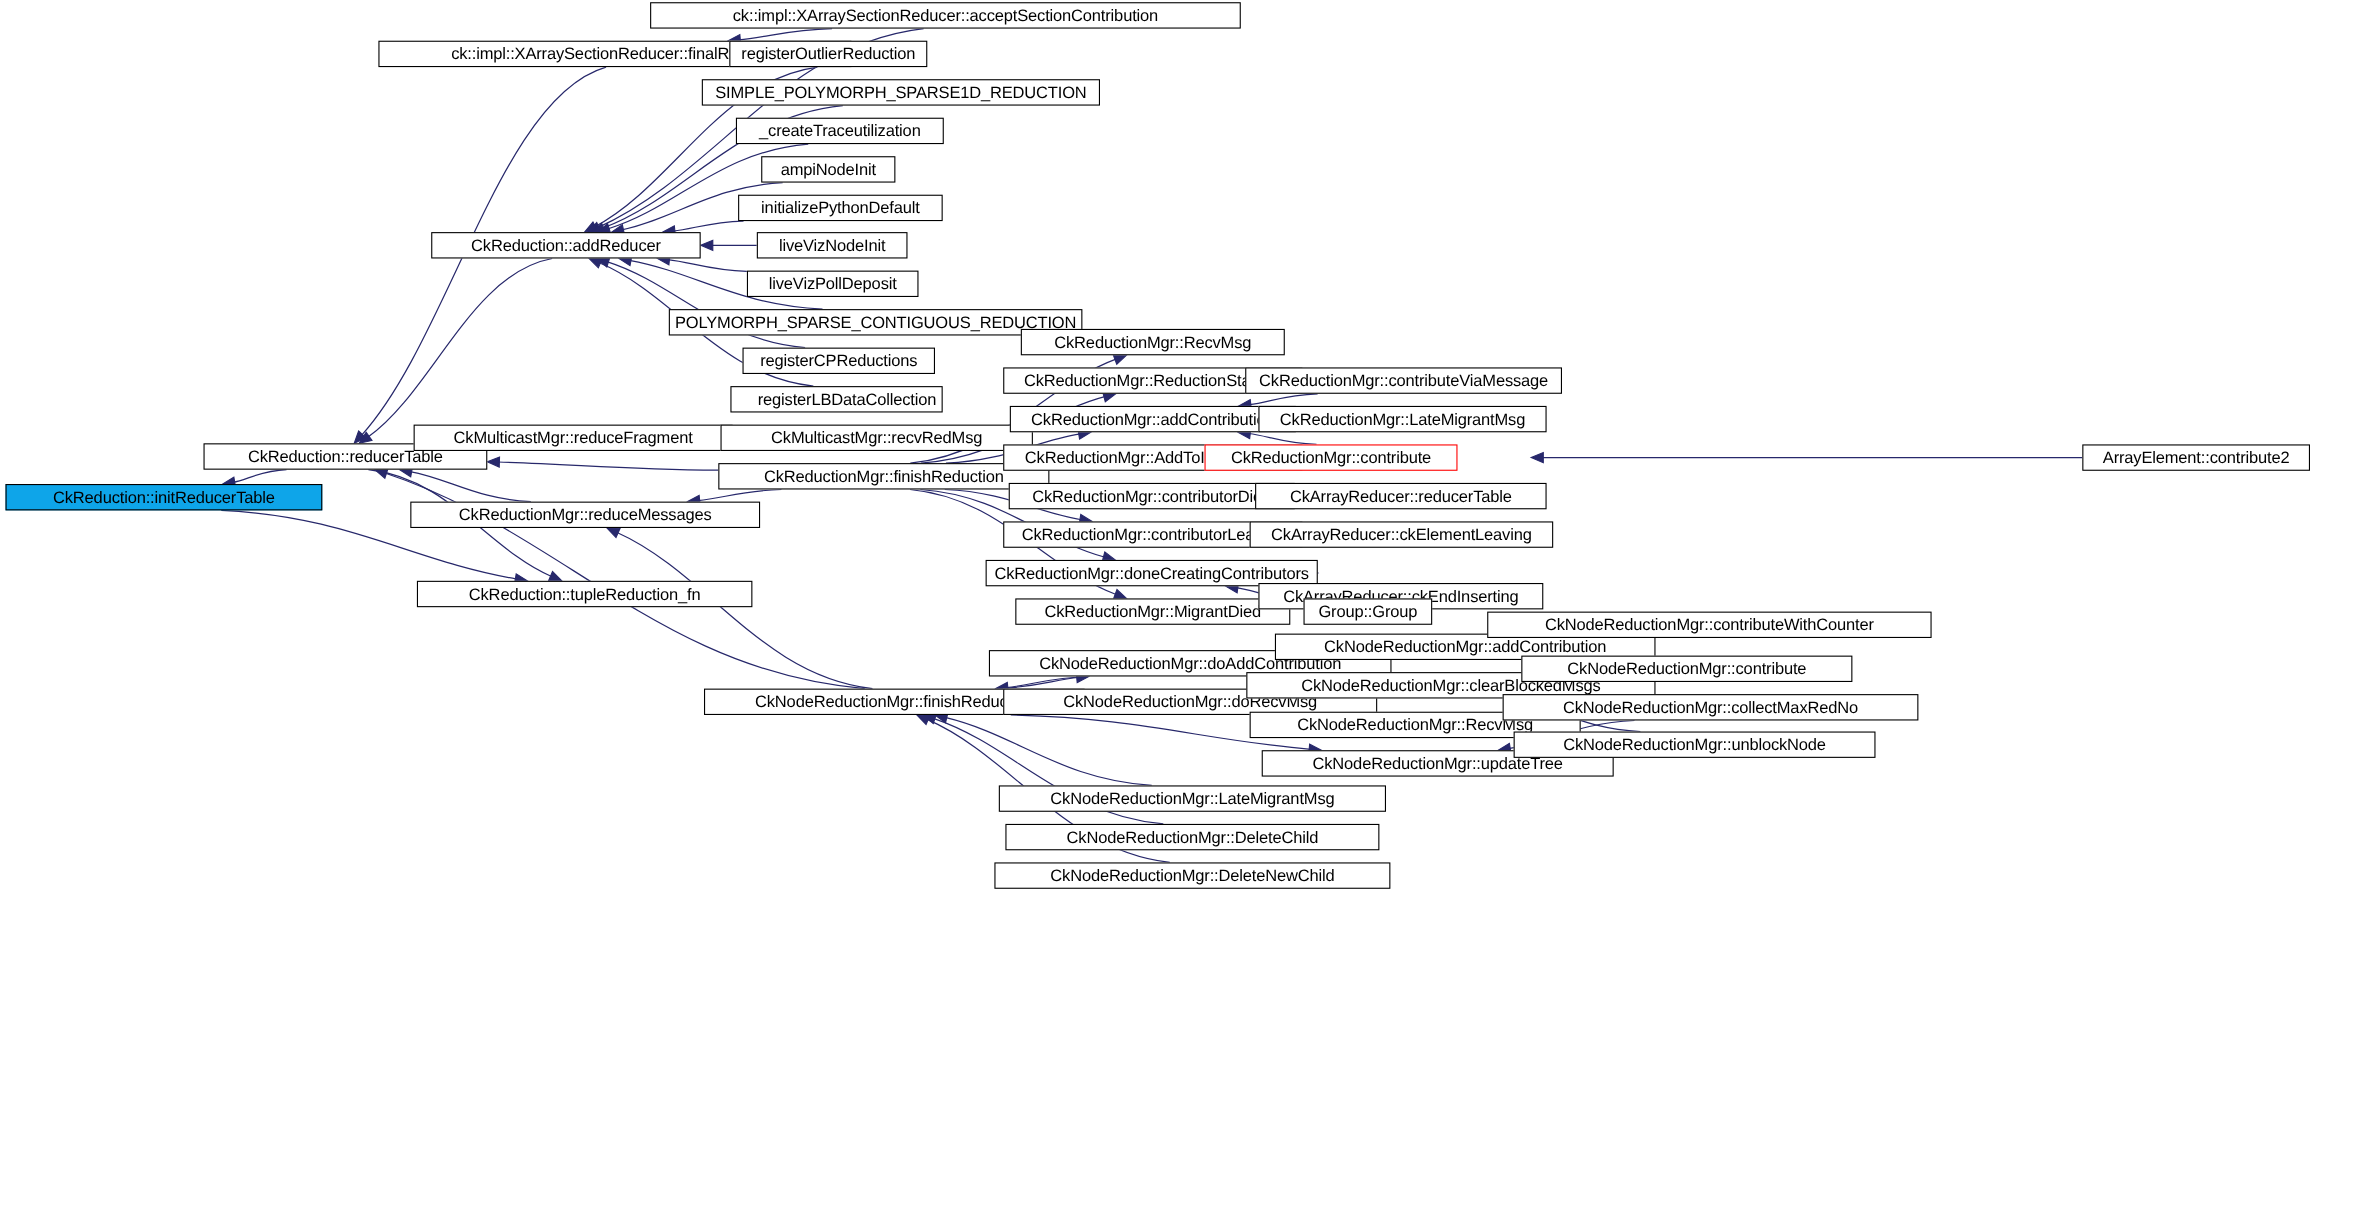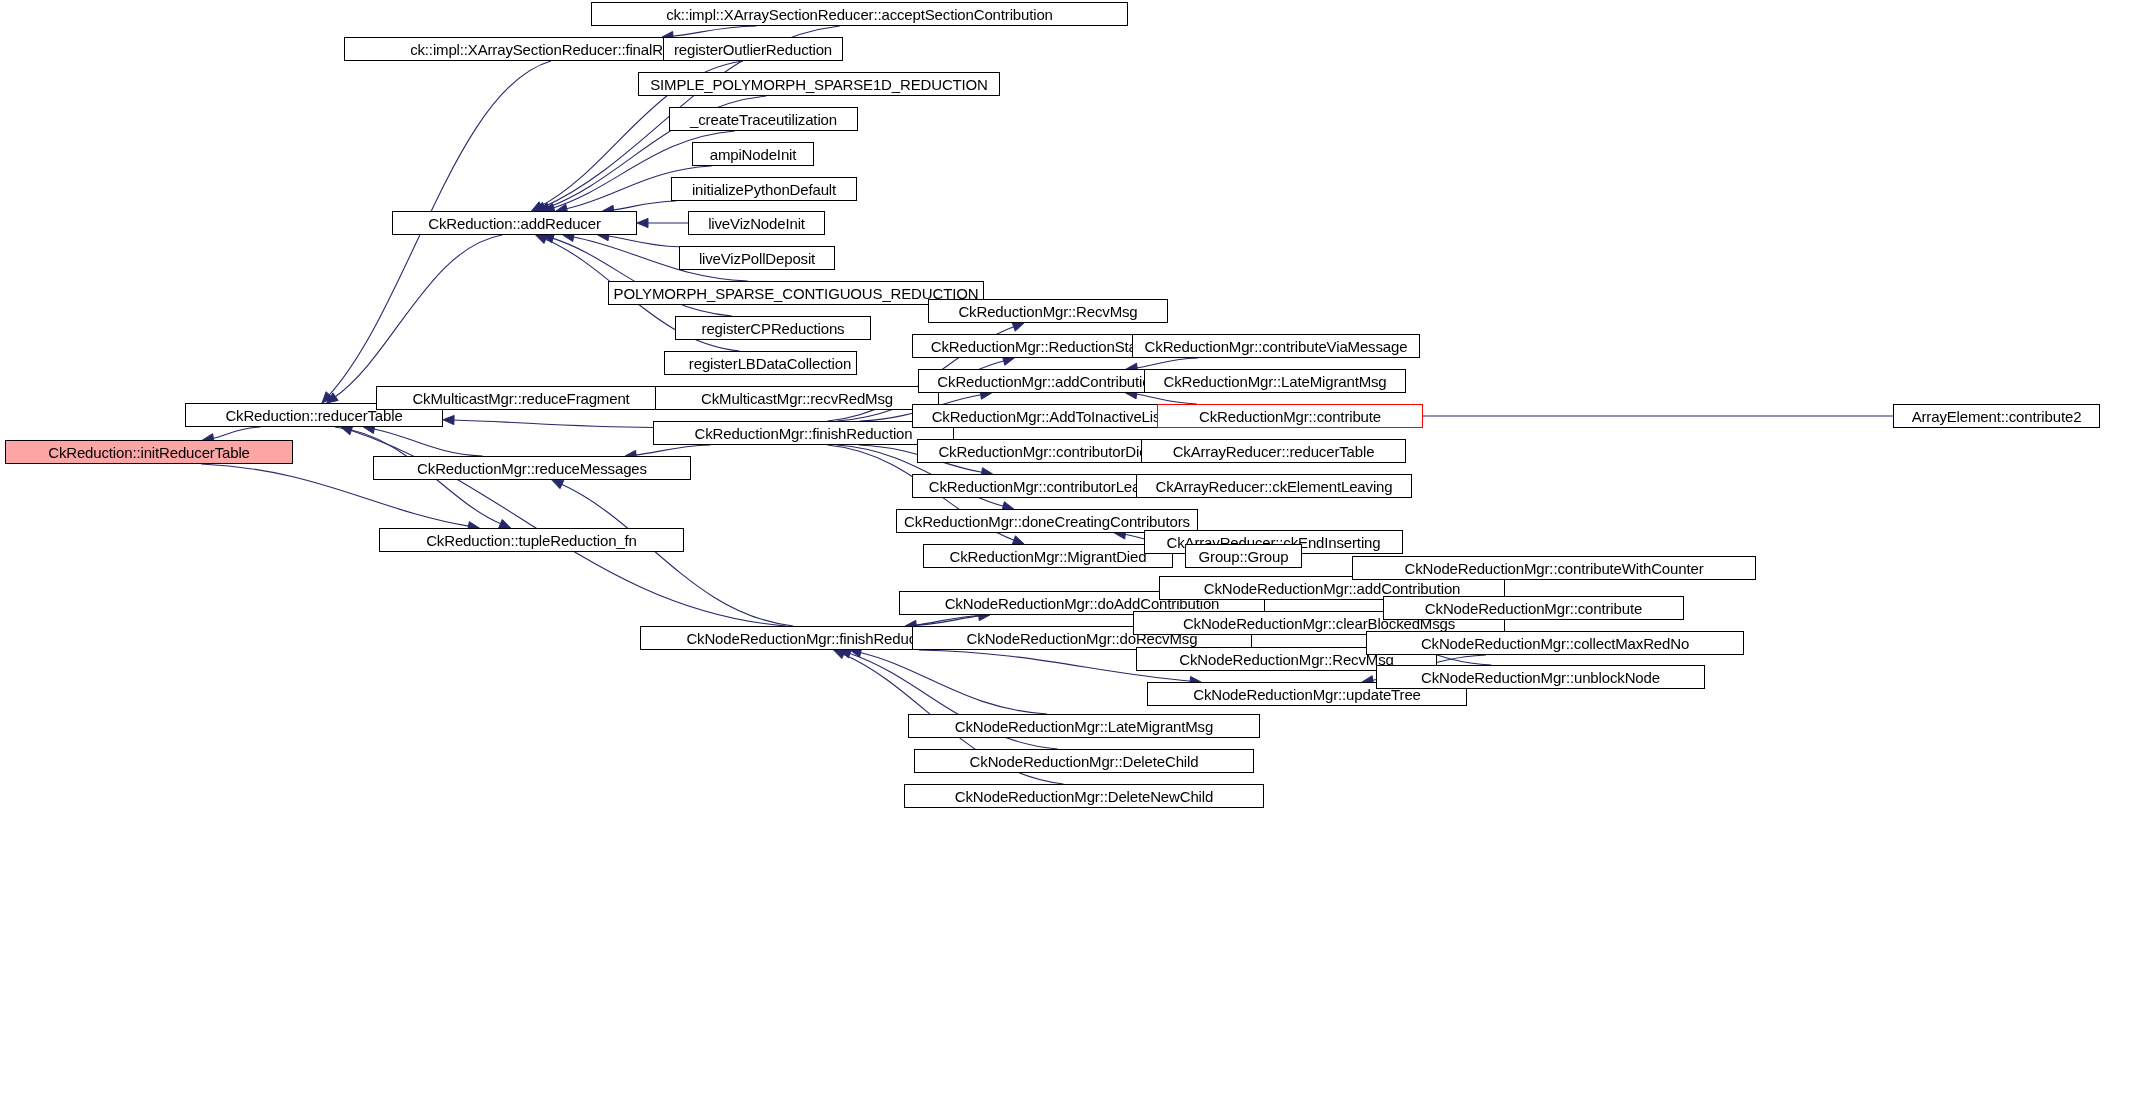--- a/index.html
+++ b/index.html
@@ -29,21 +29,21 @@
     line-height:1;
     display:flex;
     align-items:center;
     justify-content:center;
     white-space:nowrap;
     letter-spacing:-0.15px;
     padding:0 5px;
     z-index:2;
   }
   .node.current{
-    background:#fca5a5;
+    background:#0ea5e9;
     border-color:#000000;
   }
   .node.highlight{
     border-color:#ff0000;
   }
 </style>
 </head>
 <body>
 
 <div id="canvas">
@@ -171,38 +171,38 @@
     <div class="node" style="left: 344px; top: 37px; width: 430px; height: 24px;">ck::impl::XArraySectionReducer::finalReducer</div>
     <div class="node" style="left: 591px; top: 2px; width: 537px; height: 24px;">ck::impl::XArraySectionReducer::acceptSectionContribution</div>
     <div class="node" style="left: 663px; top: 37px; width: 180px; height: 24px;">registerOutlierReduction</div>
     <div class="node" style="left: 609px; top: 72px; width: 362px; height: 24px; margin-left: 29px;">SIMPLE_POLYMORPH_SPARSE1D_REDUCTION</div>
     <div class="node" style="left: 669px; top: 107px; width: 189px; height: 24px;">_createTraceutilization</div>
     <div class="node" style="left: 692px; top: 142px; width: 122px; height: 24px;">ampiNodeInit</div>
     <div class="node" style="left: 671px; top: 177px; width: 186px; height: 24px;">initializePythonDefault</div>
     <div class="node" style="left: 688px; top: 211px; width: 137px; height: 24px;">liveVizNodeInit</div>
     <div class="node" style="left: 679px; top: 246px; width: 156px; height: 24px;">liveVizPollDeposit</div>
     <div class="node" style="left: 608px; top: 281px; width: 376px; height: 24px;">POLYMORPH_SPARSE_CONTIGUOUS_REDUCTION</div>
-    <div class="node" style="left: 675px; top: 316px; width: 196px; height: 24px;">registerCPReductions</div>
+    <div class="node" style="left: 675px; top: 316px; width: 175px; height: 24px;">registerCPReductions</div>
     <div class="node" style="left: 664px; top: 351px; width: 193px; height: 24px; padding-left: 24px;">registerLBDataCollection</div>
     <div class="node" style="left: 376px; top: 386px; width: 290px; height: 24px;">CkMulticastMgr::reduceFragment</div>
     <div class="node" style="left: 655px; top: 386px; width: 284px; height: 24px;">CkMulticastMgr::recvRedMsg</div>
     <div class="node" style="left: 653px; top: 421px; width: 301px; height: 24px;">CkReductionMgr::finishReduction</div>
     <div class="node" style="left: 373px; top: 456px; width: 318px; height: 24px;">CkReductionMgr::reduceMessages</div>
     <div class="node" style="left: 379px; top: 528px; width: 305px; height: 24px;">CkReduction::tupleReduction_fn</div>
     <div class="node" style="left: 928px; top: 299px; width: 240px; height: 24px;">CkReductionMgr::RecvMsg</div>
     <div class="node" style="left: 912px; top: 334px; width: 272px; height: 24px;">CkReductionMgr::ReductionStarting</div>
     <div class="node" style="left: 918px; top: 369px; width: 260px; height: 24px;">CkReductionMgr::addContribution</div>
     <div class="node" style="left: 912px; top: 404px; width: 272px; height: 24px;">CkReductionMgr::AddToInactiveList</div>
     <div class="node" style="left: 917px; top: 439px; width: 260px; height: 24px;">CkReductionMgr::contributorDied</div>
     <div class="node" style="left: 912px; top: 474px; width: 272px; height: 24px;">CkReductionMgr::contributorLeaving</div>
     <div class="node" style="left: 896px; top: 509px; width: 302px; height: 24px;">CkReductionMgr::doneCreatingContributors</div>
     <div class="node" style="left: 923px; top: 544px; width: 250px; height: 24px;">CkReductionMgr::MigrantDied</div>
     <div class="node" style="left: 1132px; top: 334px; width: 288px; height: 24px;">CkReductionMgr::contributeViaMessage</div>
     <div class="node" style="left: 1144px; top: 369px; width: 262px; height: 24px;">CkReductionMgr::LateMigrantMsg</div>
-    <div class="node highlight" style="left: 1157px; top: 404px; width: 266px; height: 24px;">CkReductionMgr::contribute</div>
+    <div class="node highlight" style="left: 1095px; top: 404px; width: 230px; height: 24px;">CkReductionMgr::contribute</div>
     <div class="node" style="left: 1141px; top: 439px; width: 265px; height: 24px;">CkArrayReducer::reducerTable</div>
     <div class="node" style="left: 1136px; top: 474px; width: 276px; height: 24px;">CkArrayReducer::ckElementLeaving</div>
     <div class="node" style="left: 1144px; top: 509px; width: 259px; height: 24px; margin-top: 21px;">CkArrayReducer::ckEndInserting</div>
     <div class="node" style="left: 1185px; top: 544px; width: 117px; height: 24px;">Group::Group</div>
     <div class="node" style="left: 1893px; top: 404px; width: 207px; height: 24px;">ArrayElement::contribute2</div>
     <div class="node" style="left: 640px; top: 626px; width: 346px; height: 24px;">CkNodeReductionMgr::finishReduction</div>
     <div class="node" style="left: 899px; top: 591px; width: 366px; height: 24px;">CkNodeReductionMgr::doAddContribution</div>
     <div class="node" style="left: 912px; top: 626px; width: 340px; height: 24px;">CkNodeReductionMgr::doRecvMsg</div>
     <div class="node" style="left: 908px; top: 714px; width: 352px; height: 24px;">CkNodeReductionMgr::LateMigrantMsg</div>
     <div class="node" style="left: 914px; top: 749px; width: 340px; height: 24px;">CkNodeReductionMgr::DeleteChild</div>

